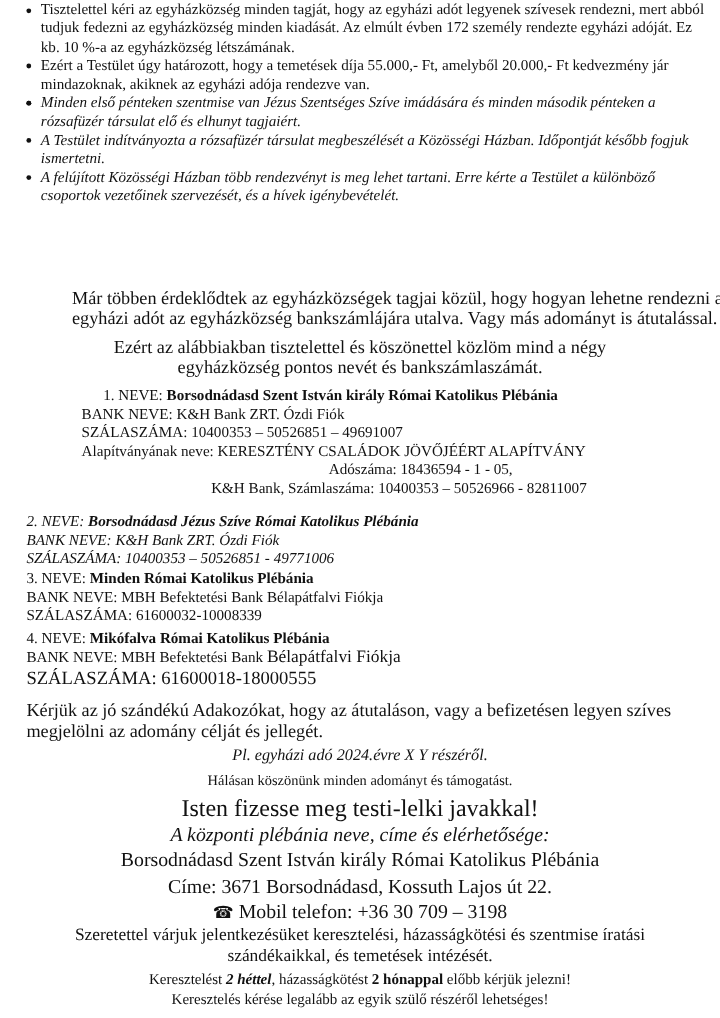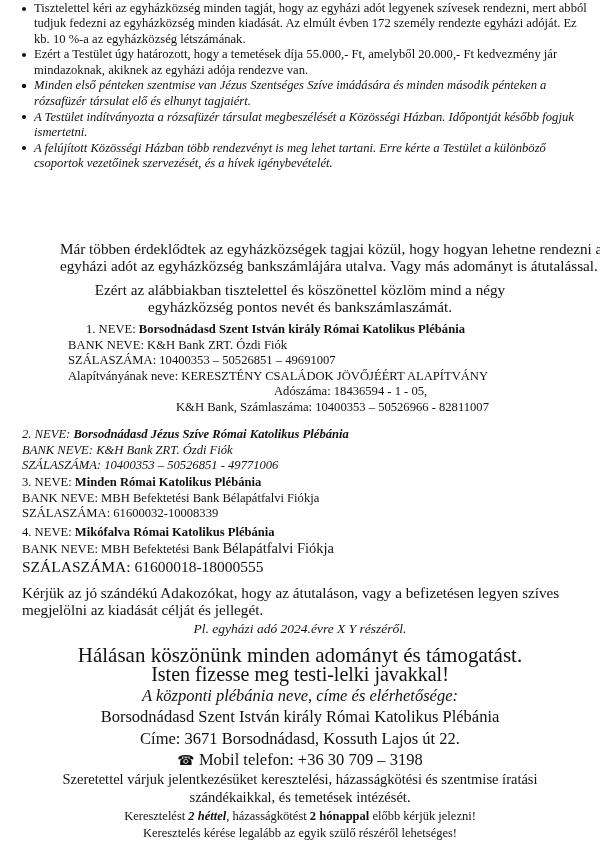--- a/index.html
+++ b/index.html
@@ -80,25 +80,25 @@
   <div class="block acct" style="top:525px;">
     <div>
       <span>4. NEVE: </span><b>Mikófalva Római Katolikus Plébánia</b>
     </div>
     <div>
       <span>BANK NEVE: MBH Befektetési Bank </span><span class="bigger">Bélapátfalvi Fiókja</span>
     </div>
     <div class="biggest" style="line-height:19px;">SZÁLASZÁMA: 61600018-18000555</div>
   </div>
 
-  <div class="block p-large" style="top:584px; width:560px;">Kérjük az jó szándékú Adakozókat, hogy az átutaláson, vagy a befizetésen legyen szíves megjelölni az kiadását célját és jellegét.</div>
+  <div class="block p-large" style="top:584px; width:560px;">Kérjük az jó szándékú Adakozókat, hogy az átutaláson, vagy a befizetésen legyen szíves megjelölni az adomány célját és jellegét.</div>
 
   <div class="footer-line italic" style="top:621px; font-size:13.5px;">Pl. egyházi adó 2024.évre X Y  részéről.</div>
 
-  <div class="footer-line" style="top:643px; font-size:21px;">Hálásan köszönünk minden adományt és támogatást.</div>
+  <div class="footer-line" style="top:643px; font-size:12px;">Hálásan köszönünk minden adományt és támogatást.</div>
   <div class="footer-line" style="top:663px; font-size:20px;">Isten fizesse meg testi-lelki javakkal!</div>
 
   <div class="footer-line" style="top:686px; font-size:16.5px; font-weight:normal; font-style:italic;">A központi plébánia neve, címe és elérhetősége:</div>
   <div class="footer-line" style="top:707px; font-size:16.5px;">Borsodnádasd Szent István király Római Katolikus Plébánia</div>
   <div class="footer-line" style="top:729px; font-size:16.5px;">Címe: 3671 Borsodnádasd, Kossuth Lajos út 22.</div>
   <div class="footer-line" style="top:750px; font-size:16.5px;">
     <span class="phone-icon">☎</span>
     <span>Mobil telefon: +36 30 709 – 3198</span>
   </div>
 

